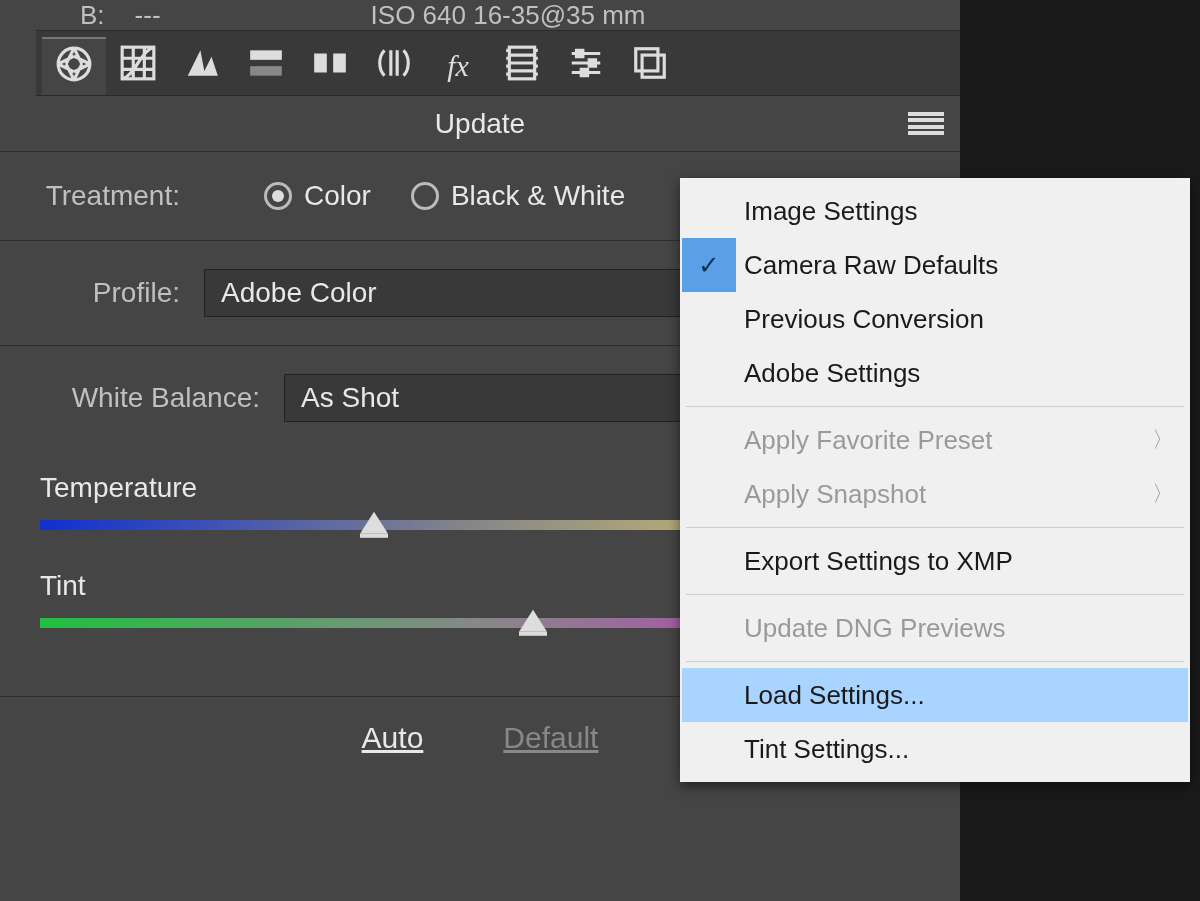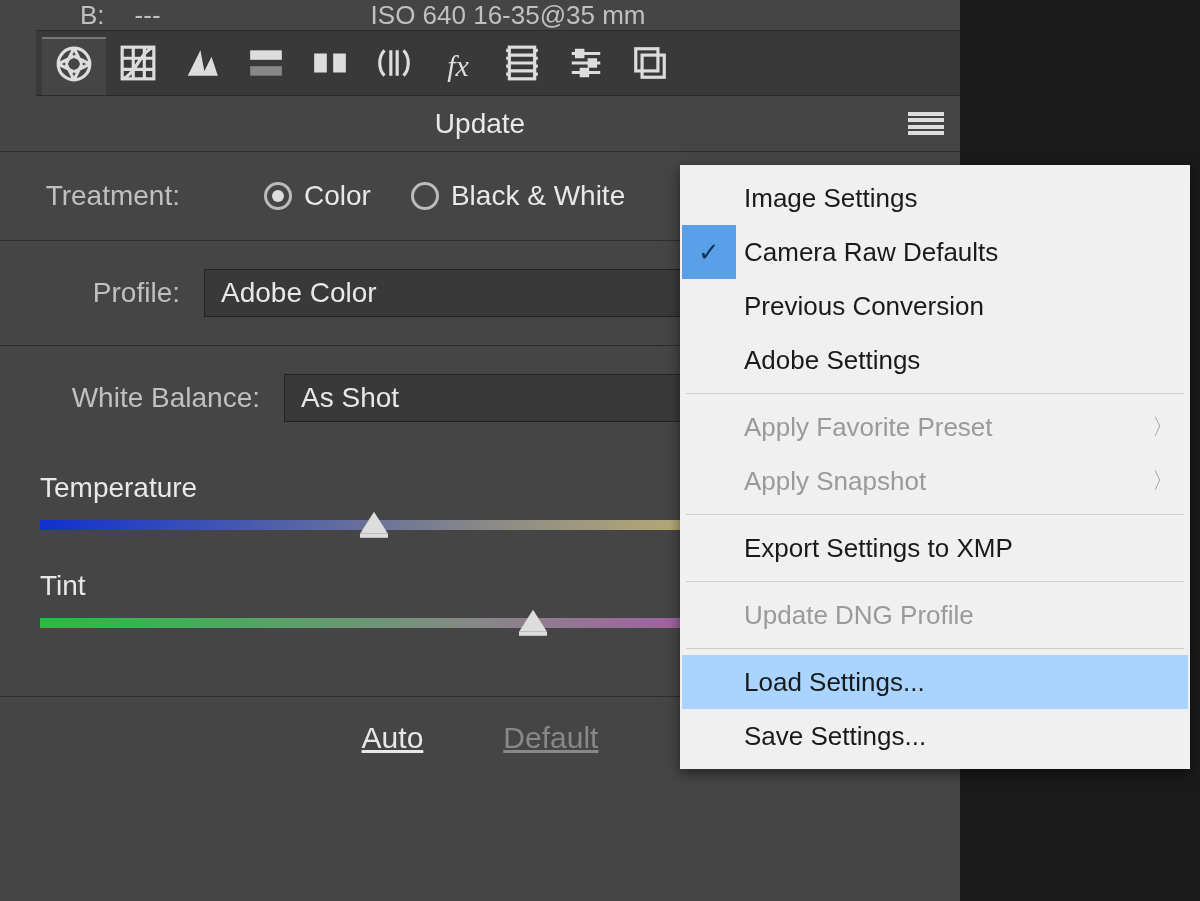--- a/index.html
+++ b/index.html
@@ -143,21 +143,21 @@
     padding: 24px 1px;
     font-size: 30px;
   }
   .bottom-links .lnk { text-decoration: underline; cursor:pointer; }
   .lnk.enabled { color: var(--fg); }
   .lnk.disabled { color: #888; }
 
   
   .context-menu {
     position:absolute;
-    left: 680px; top: 165px;
+    left: 680px; top: 178px;
     width: 510px;
     background: var(--menu-bg);
     color: var(--menu-fg);
     font-size: 26px;
     box-shadow: 0 4px 12px rgba(0,0,0,0.5);
     padding: 6px 2px;
   }
   .menu-item {
     display:flex; align-items:center;
     height: 54px;
@@ -369,24 +369,24 @@
     <div class="menu-item disabled">
       <span>Apply Snapshot</span>
       <span class="arrow">〉</span>
     </div>
     <div class="menu-sep"></div>
     <div class="menu-item enabled">
       <span>Export Settings to XMP</span>
     </div>
     <div class="menu-sep"></div>
     <div class="menu-item disabled">
-      <span>Update DNG Profile</span>
+      <span>Update DNG Previews</span>
     </div>
     <div class="menu-sep"></div>
     <div class="menu-item enabled highlight">
       <span>Load Settings...</span>
     </div>
     <div class="menu-item enabled">
-      <span>Save Settings...</span>
+      <span>Tint Settings...</span>
     </div>
   </div>
 
 </div>
 
 </body></html>

